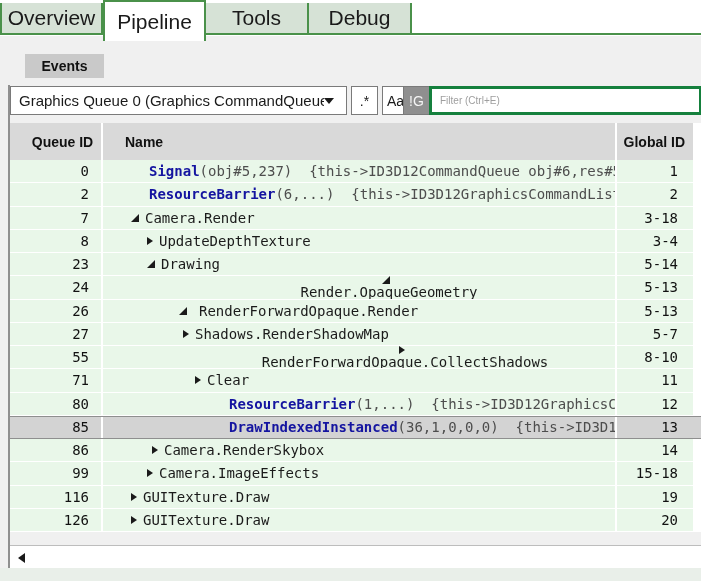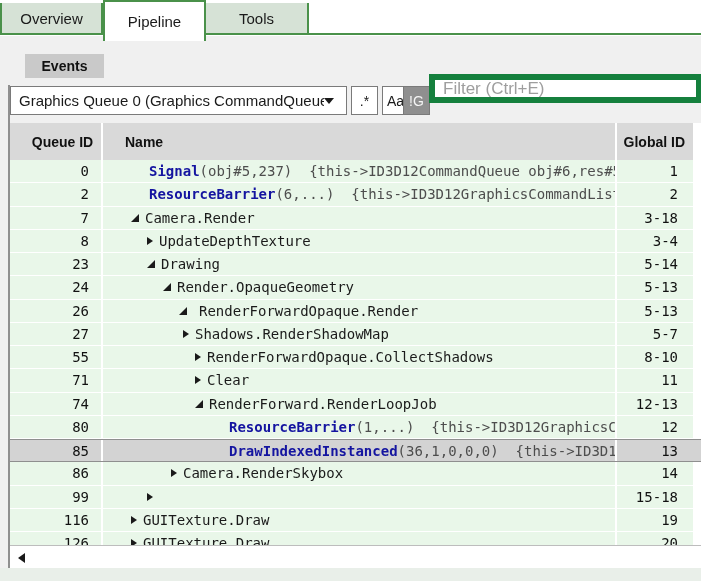--- a/index.html
+++ b/index.html
@@ -12,21 +12,21 @@
 
   
   .top-strip{position:absolute;left:0;top:0;width:701px;height:3px;background:#1a641a;z-index:1;}
   .tabbar{position:absolute;left:0;top:0;width:701px;height:36px;background:#ffffff;z-index:2;}
   .tab-underline{position:absolute;left:0;top:33px;width:701px;height:2px;background:#4a914a;z-index:1;}
   .tabs{position:absolute;left:0;top:0;display:flex;align-items:flex-start;z-index:2;}
   .tab{
     box-sizing:border-box;width:103px;margin-top:3px;height:30px;
     background:#d6e2d6;border-right:2px solid #4a914a;
     display:flex;align-items:center;justify-content:center;
-    font-size:15px;color:#1a1a1a;cursor:default;
+    font-size:21px;color:#1a1a1a;cursor:default;
   }
   .tab:first-child{border-left:2px solid #4a914a;}
   .tab.active{
     margin-top:0;height:41px;background:#ffffff;z-index:3;
     border:2px solid #4a914a;border-bottom:none;position:relative;
   }
 
   
   .events-tab{
     position:absolute;left:25px;top:54px;width:79px;height:24px;
@@ -51,22 +51,22 @@
     position:absolute;top:86px;height:29px;width:27px;box-sizing:border-box;
     background:#fff;border:1px solid #7a7a7a;
     display:flex;align-items:center;justify-content:center;
     font-size:14px;color:#1a1a1a;
   }
   .tbtn.b1{left:351px;}
   .tbtn.b2{left:382px;}
   .tbtn.b3{left:403px;}
   .tbtn.pressed{background:#8f8f8f;color:#f5f5f5;}
   .filter-input{
-    position:absolute;left:429px;top:74px;width:273px;height:29px;box-sizing:border-box;
-    border:6px solid #15803d;padding:0 0 0 8px;font-size:17px;color:#1a1a1a;
+    position:absolute;left:429px;top:86px;width:273px;height:29px;box-sizing:border-box;
+    border:3px solid #15803d;padding:0 0 0 8px;font-size:10px;color:#1a1a1a;
     font-family:"Liberation Sans", sans-serif;outline:none;background:#fff;
   }
   .filter-input::placeholder{color:#9e9e9e;opacity:1;}
 
   
   .etable{position:absolute;left:10px;top:123px;width:691px;}
   .thead,.tr{
     display:grid;grid-template-columns:93px 514px 76px 8px;
     box-sizing:border-box;
   }
@@ -132,20 +132,23 @@
     <div class="tabs" id="tabs">
         <div class="tab">
     <span class="tab-label">Overview</span>
   </div>
         <div class="tab active">
     <span class="tab-label">Pipeline</span>
   </div>
         <div class="tab">
     <span class="tab-label">Tools</span>
   </div>
+        <div class="tab">
+    <span class="tab-label">Debug</span>
+  </div>
       </div>
   </div>
 
   <div class="events-tab">
     <span>Events</span>
   </div>
 
   <div class="panel-left-border"></div>
 
   <div class="combo">
@@ -215,21 +218,21 @@
       <span class="arrow expanded"></span>
       
       
       <span class="tlabel">Drawing</span>
     </div>
     <div class="td td-global">5-14</div>
     <div class="td td-fill"></div>
   </div>
         <div class="tr">
     <div class="td td-queue">24</div>
-    <div class="td td-name" style="padding-left: 60px;">
+    <div class="td td-name" style="padding-left: 60px; flex-direction: column;">
       <span class="arrow expanded"></span>
       
       
       <span class="tlabel">Render.OpaqueGeometry</span>
     </div>
     <div class="td td-global">5-13</div>
     <div class="td td-fill"></div>
   </div>
         <div class="tr">
     <div class="td td-queue">26</div>
@@ -248,49 +251,38 @@
       <span class="arrow collapsed"></span>
       
       
       <span class="tlabel">Shadows.RenderShadowMap</span>
     </div>
     <div class="td td-global">5-7</div>
     <div class="td td-fill"></div>
   </div>
         <div class="tr">
     <div class="td td-queue">55</div>
-    <div class="td td-name" style="padding-left: 92px;">
+    <div class="td td-name" style="padding-left: 92px; flex-direction: column;">
       <span class="arrow collapsed"></span>
       
       
       <span class="tlabel">RenderForwardOpaque.CollectShadows</span>
     </div>
     <div class="td td-global">8-10</div>
     <div class="td td-fill"></div>
   </div>
         <div class="tr">
     <div class="td td-queue">71</div>
     <div class="td td-name" style="padding-left: 92px;">
       <span class="arrow collapsed"></span>
       
       
       <span class="tlabel">Clear</span>
     </div>
     <div class="td td-global">11</div>
-    <div class="td td-fill"></div>
-  </div>
-        <div class="tr">
-    <div class="td td-queue">74</div>
-    <div class="td td-name" style="padding-left: 92px;">
-      <span class="arrow expanded"></span>
-      
-      
-      <span class="tlabel">RenderForward.RenderLoopJob</span>
-    </div>
-    <div class="td td-global">12-13</div>
     <div class="td td-fill"></div>
   </div>
         <div class="tr">
     <div class="td td-queue">80</div>
     <div class="td td-name" style="padding-left: 126px;">
       
       <span class="fn">ResourceBarrier</span>
       <span class="args">(1,...)  {this-&gt;ID3D12GraphicsCommandList obj#3}</span>
       
     </div>
@@ -303,35 +295,36 @@
       
       <span class="fn">DrawIndexedInstanced</span>
       <span class="args">(36,1,0,0,0)  {this-&gt;ID3D12GraphicsCommandList obj#3}</span>
       
     </div>
     <div class="td td-global">13</div>
     <div class="td td-fill"></div>
   </div>
         <div class="tr">
     <div class="td td-queue">86</div>
-    <div class="td td-name" style="padding-left: 68px;">
+    <div class="td td-name" style="padding-left: 49px;">
       <span class="arrow collapsed"></span>
       
       
       <span class="tlabel">Camera.RenderSkybox</span>
     </div>
     <div class="td td-global">14</div>
     <div class="td td-fill"></div>
   </div>
         <div class="tr">
     <div class="td td-queue">99</div>
     <div class="td td-name" style="padding-left: 44px;">
       <span class="arrow collapsed"></span>
       
       
+      <span class="tlabel">Camera.ImageEffects</span>
     </div>
     <div class="td td-global">15-18</div>
     <div class="td td-fill"></div>
   </div>
         <div class="tr">
     <div class="td td-queue">116</div>
     <div class="td td-name" style="padding-left: 28px;">
       <span class="arrow collapsed"></span>
       
       

